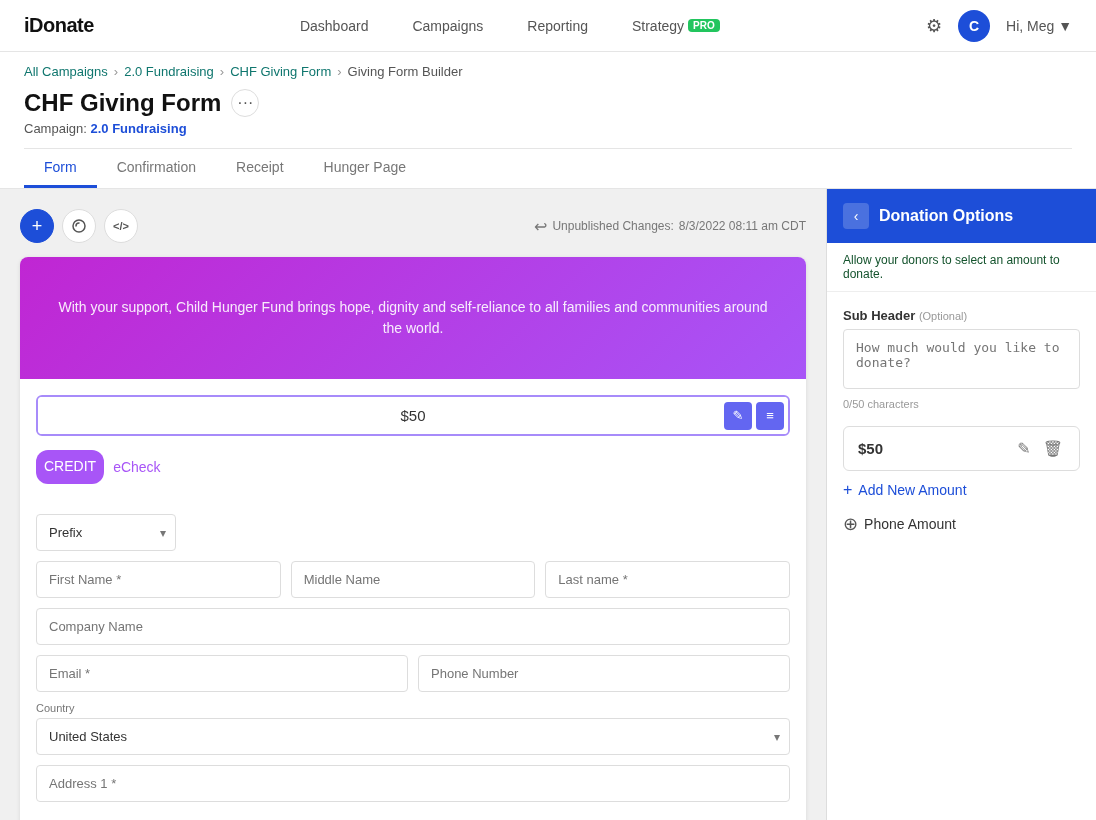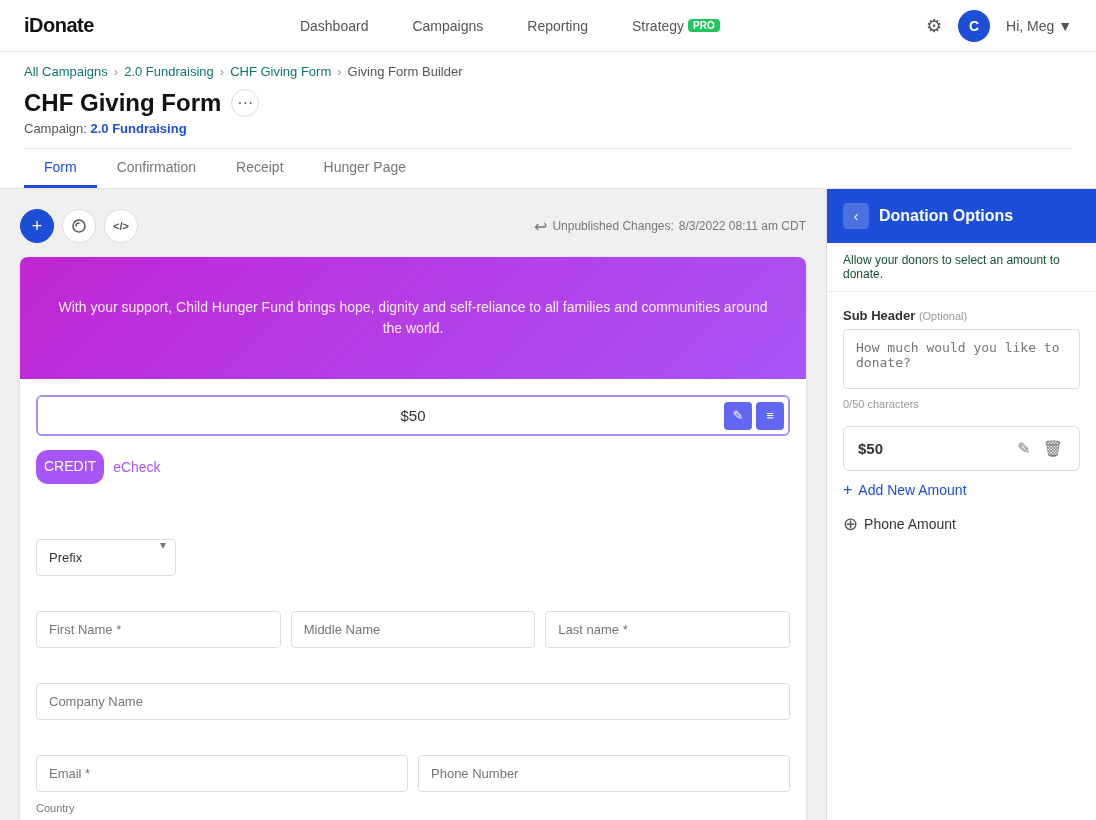--- a/index.html
+++ b/index.html
@@ -68,21 +68,21 @@
 
     
     .payment-tabs { display: flex; gap: 0; margin-bottom: 14px; }
     .payment-tab { padding: 8px 8px; border-radius: 12px; cursor: pointer; font-size: 14px; font-weight: 500; }
     .payment-tab.active { background: #a855f7; color: #fff; }
     .payment-tab.inactive { color: #a855f7; background: transparent; border: 1px solid transparent; }
 
     
     .form-body { padding: 0 16px 16px; }
     .form-row { display: flex; gap: 10px; margin-bottom: 10px; }
-    .form-field { flex: 1; border: 1px solid #ddd; border-radius: 4px; padding: 10px 12px; font-size: 13px; color: #777; background: #fff; outline: none; margin-top: 25px; }
+    .form-field { flex: 1; border: 1px solid #ddd; border-radius: 4px; padding: 10px 12px; font-size: 13px; color: #777; background: #fff; outline: none; }
     .form-field.full { width: 100%; }
     .select-wrap { position: relative; }
     .select-wrap select { appearance: none; width: 100%; border: 1px solid #ddd; border-radius: 4px; padding: 10px 12px; font-size: 13px; color: #333; background: #fff; outline: none; cursor: pointer; }
     .select-arrow { position: absolute; right: 10px; top: 50%; transform: translateY(-50%); pointer-events: none; color: #777; font-size: 12px; }
     .country-row { margin-bottom: 10px; }
     .country-label { font-size: 11px; color: #777; margin-bottom: 4px; }
 
     
     .donation-options-header { background: #1d4ed8; color: #fff; padding: 14px 16px; display: flex; align-items: center; gap: 10px; }
     .back-btn { background: rgba(255,255,255,0.2); border: none; color: #fff; width: 26px; height: 26px; border-radius: 4px; cursor: pointer; font-size: 14px; display: flex; align-items: center; justify-content: center; }

